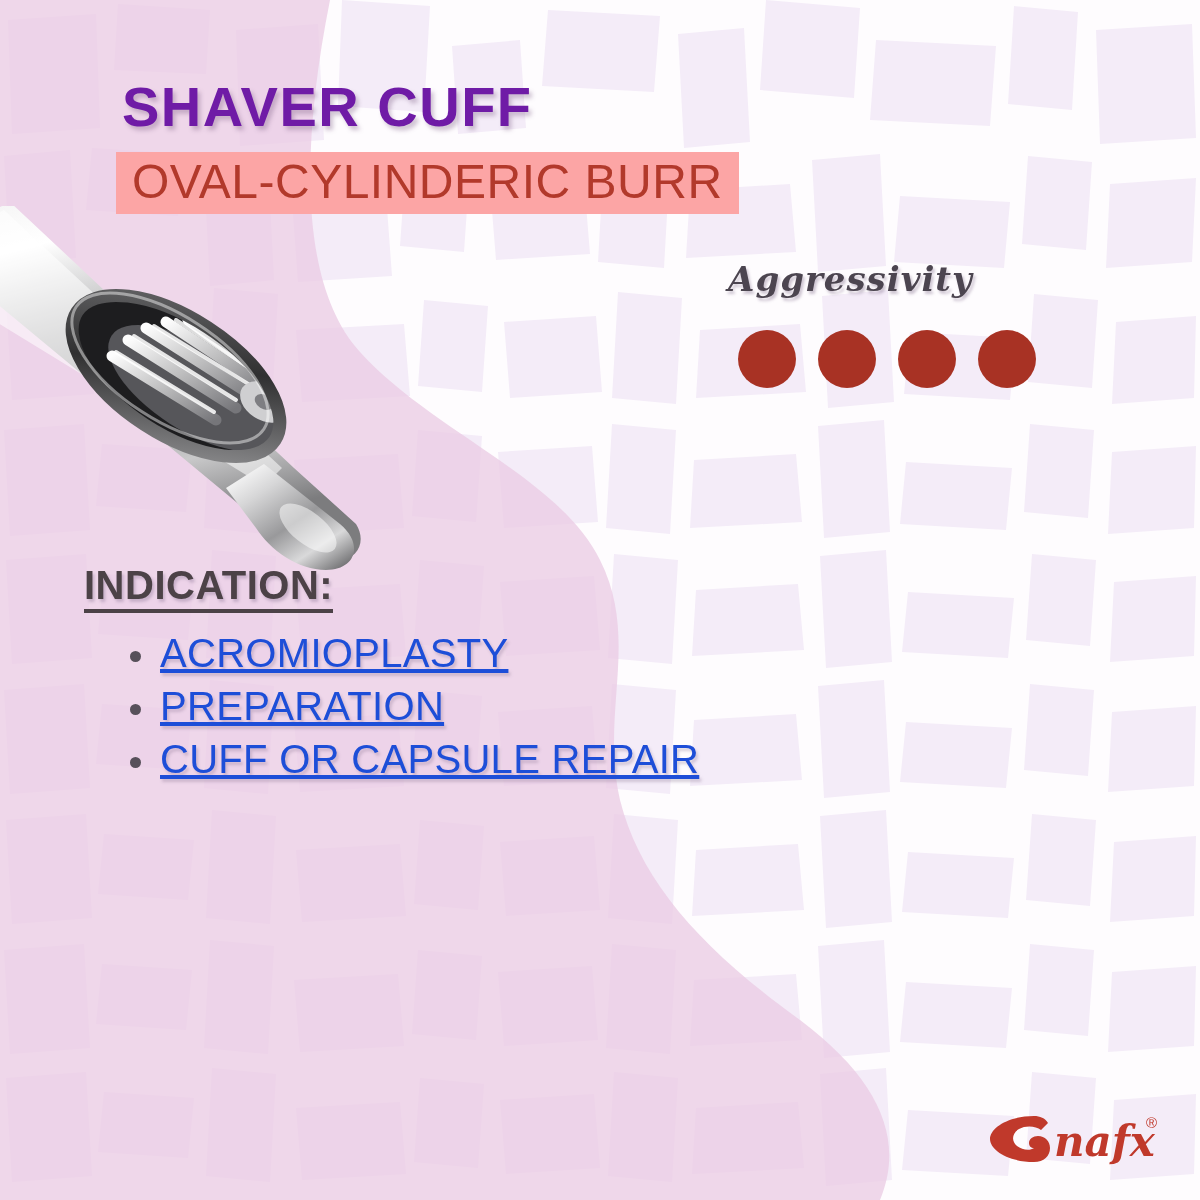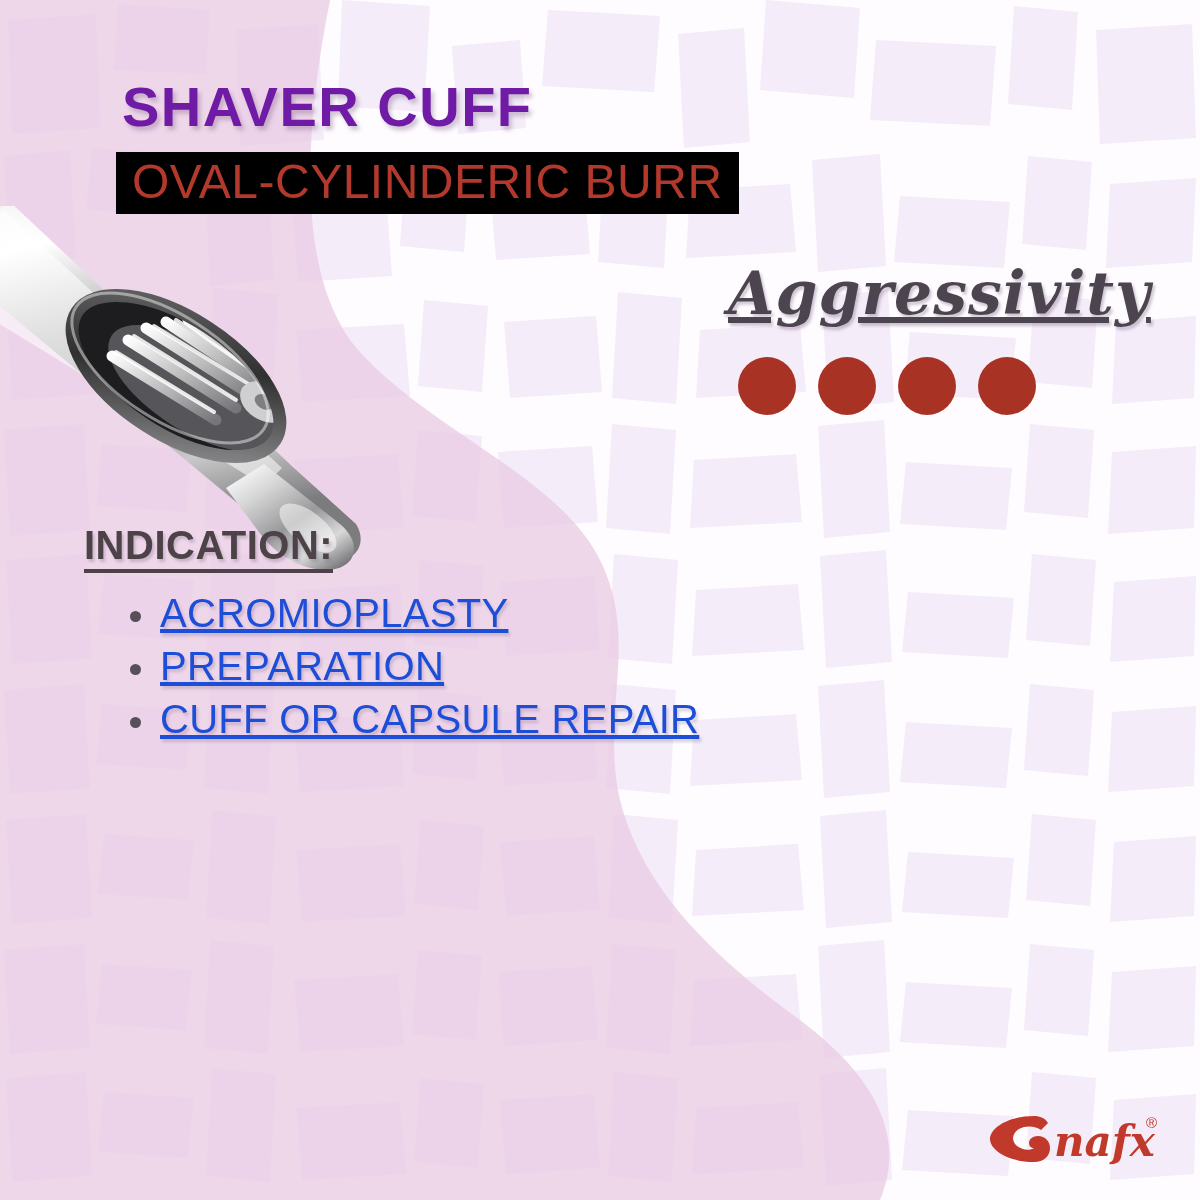--- a/index.html
+++ b/index.html
@@ -52,21 +52,21 @@
     letter-spacing: 1.5px;
     color: #6F1BA6;
     text-shadow: 3px 4px 4px rgba(120, 90, 130, .35);
     white-space: nowrap;
   }
 
   .subtitle-band {
     position: absolute;
     left: 116px;
     top: 152px;
-    background: #000000;
+    background: #fca5a5;
     padding: 8px 16px 10px 16px;
     box-sizing: border-box;
     height: 62px;
     display: flex;
     align-items: center;
   }
   .subtitle-text {
     font-size: 48px;
     font-weight: 400;
     letter-spacing: 0.5px;
@@ -79,48 +79,47 @@
   .aggr-block {
     position: absolute;
     left: 728px;
     top: 262px;
     width: 340px;
   }
   .aggr-label {
     font-family: "DejaVu Serif", serif;
     font-style: italic;
     font-weight: bold;
-    font-size: 60px;
+    font-size: 34px;
     color: #4C4550;
     letter-spacing: 1px;
     text-shadow: 2px 3px 3px rgba(130,110,140,.40);
     white-space: nowrap;
     line-height: 1.05;
-    text-decoration: underline;
   }
   .aggr-dots {
     display: flex;
     gap: 22px;
     margin-top: 32px;
     margin-left: 10px;
   }
   .aggr-dot {
     width: 58px;
     height: 58px;
     border-radius: 50%;
     background: #A83224;
   }
 
   
   .section {
     position: absolute;
     left: 84px;
     width: 1000px;
   }
-  #section-indication { top: 524px; }
+  #section-indication { top: 564px; }
   #section-function   { top: 832px; }
 
   .section-heading {
     font-size: 40px;
     font-weight: bold;
     color: #4C4247;
     letter-spacing: 0.5px;
     display: inline-block;
     border-bottom: 4px solid #4C4247;
     padding-bottom: 3px;

